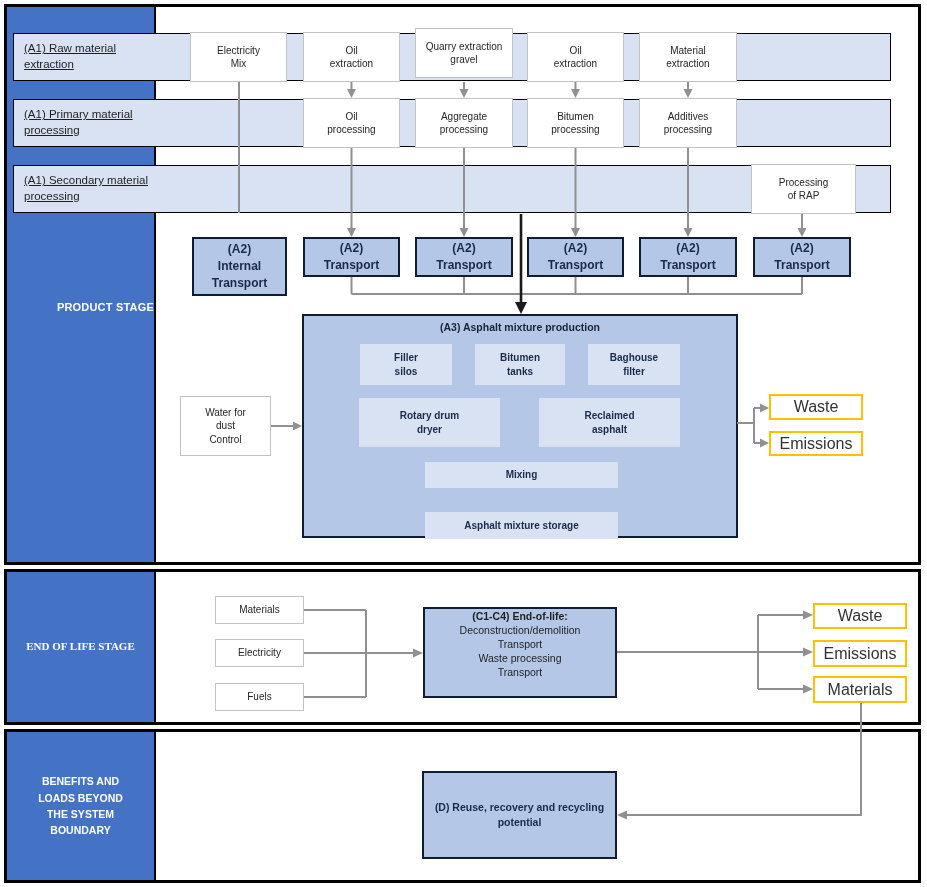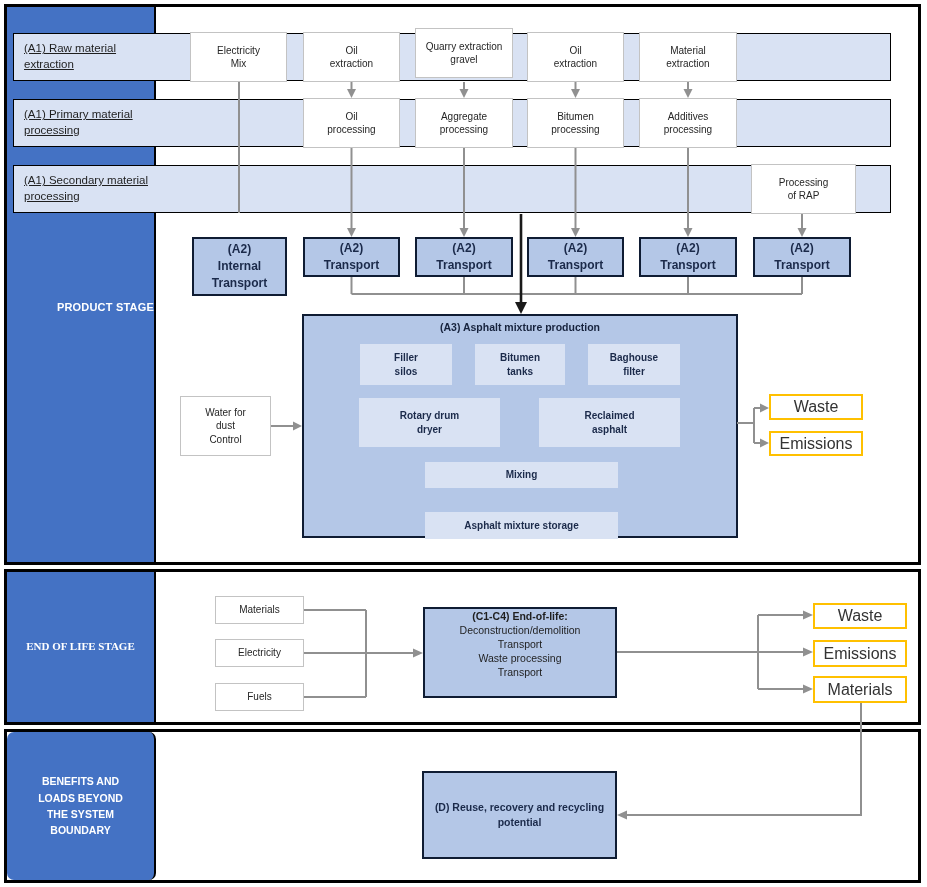--- a/index.html
+++ b/index.html
@@ -46,21 +46,21 @@
     </div>
   </div>
 
   <div class="stage" style="left:4px;top:569px;width:917px;height:156px;font-family:Liberation Serif, serif;">
     <div class="sidebar sidebar-center">
       <span data-bind="end_of_life_stage.sidebar_label">END OF LIFE STAGE</span>
     </div>
   </div>
 
   <div class="stage" style="left:4px;top:729px;width:917px;height:154px;">
-    <div class="sidebar sidebar-center" style="font-size:10.5px;border-radius:7px;">
+    <div class="sidebar sidebar-center" style="font-size:10.5px;">
       <span data-bind-lines="benefits_stage.sidebar_label_lines">BENEFITS AND
 LOADS BEYOND
 THE SYSTEM
 BOUNDARY</span>
     </div>
   </div>
 
   <div class="abs rowband lvl-rows" style="left:13px;top:33px;width:878px;height:48px;">
     <span class="rlabel" data-bind-lines="product_stage.rows.0">(A1) Raw material
 extraction</span>

